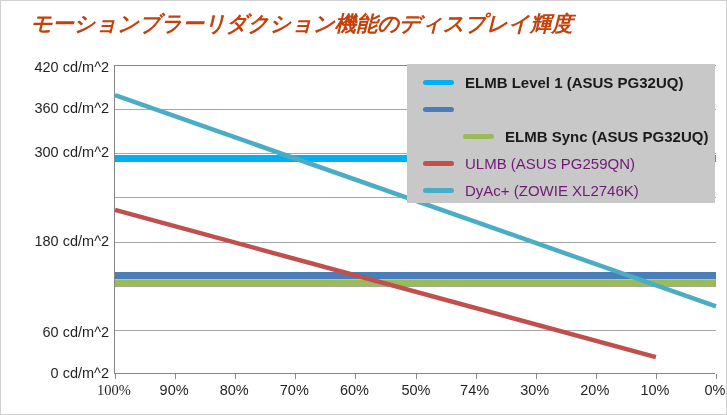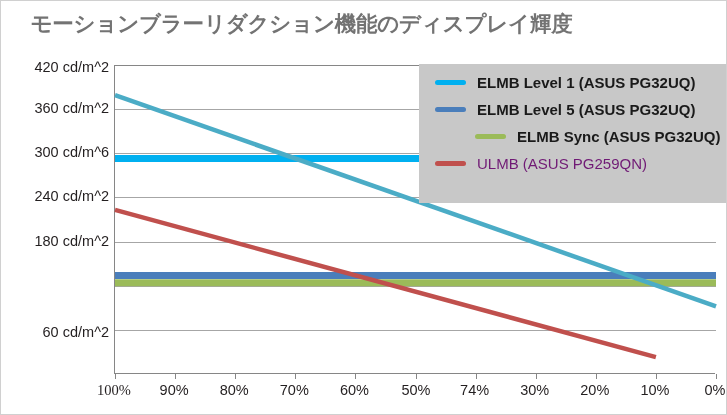--- a/index.html
+++ b/index.html
@@ -22,23 +22,24 @@
 
   
   #chart-title {
     position: absolute;
     left: 0;
     top: 8px;
     width: 601px;
     text-align: center;
     font-size: 21.5px;
     font-weight: bold;
-    color: #737373;
+    color: #c2410c;
     letter-spacing: -0.2px;
     white-space: nowrap;
+    font-style: italic;
   }
 
   
   #plot-area {
     position: absolute;
     left: 113px;
     top: 64px;
     width: 601px;
     height: 309px;
     box-sizing: border-box;
@@ -100,21 +101,20 @@
 
   
   #legend {
     position: absolute;
     left: 406px;
     top: 63px;
     width: 308px;
     height: 139px;
     background: #c8c8c8;
     box-sizing: border-box;
-    margin-left: 12px;
   }
   .legend-row {
     position: absolute;
     left: 0;
     width: 308px;
     height: 27px;
     display: flex;
     align-items: center;
   }
   .legend-swatch {
@@ -138,24 +138,24 @@
 </head>
 <body>
 
 <div id="chart-root">
 
   <div id="chart-title">モーションブラーリダクション機能のディスプレイ輝度</div>
 
   <div id="y-axis-labels">
       <div class="ylabel" style="top: 58px;">420 cd/m^2</div>
       <div class="ylabel" style="top: 99.1429px;">360 cd/m^2</div>
-      <div class="ylabel" style="top: 143.286px;">300 cd/m^6</div>
-      <div class="ylabel" style="top: 187.429px;">240 cd/m^2</div>
+      <div class="ylabel" style="top: 143.286px;">300 cd/m^2</div>
       <div class="ylabel" style="top: 231.571px;">180 cd/m^2</div>
       <div class="ylabel" style="top: 323px;">60 cd/m^2</div>
+      <div class="ylabel" style="top: 364px;">0 cd/m^2</div>
     </div>
 
   <div id="plot-area">
       <div class="xtick" style="left: 601px;"></div>
       <div class="xtick" style="left: 540.9px;"></div>
       <div class="xtick" style="left: 480.8px;"></div>
       <div class="xtick" style="left: 420.7px;"></div>
       <div class="xtick" style="left: 360.6px;"></div>
       <div class="xtick" style="left: 300.5px;"></div>
       <div class="xtick" style="left: 240.4px;"></div>
@@ -193,25 +193,28 @@
       <div class="xlabel" style="left: 679px;">0%</div>
     </div>
 
   <div id="legend">
       <div class="legend-row" style="top: 5px;">
         <div class="legend-swatch" style="background: rgb(0, 176, 240);"></div>
         <div class="legend-text bold">ELMB Level 1 (ASUS PG32UQ)</div>
       </div>
       <div class="legend-row" style="top: 32px;">
         <div class="legend-swatch" style="background: rgb(74, 126, 187);"></div>
-        <div class="legend-text bold">ELMB Level 5 (ASUS PG32UQ)</div>
       </div>
       <div class="legend-row" style="top: 59px; padding-left: 40px;">
         <div class="legend-swatch" style="background: rgb(155, 187, 89);"></div>
         <div class="legend-text bold">ELMB Sync (ASUS PG32UQ)</div>
       </div>
       <div class="legend-row" style="top: 86px;">
         <div class="legend-swatch" style="background: rgb(192, 80, 77);"></div>
         <div class="legend-text">ULMB (ASUS PG259QN)</div>
       </div>
+      <div class="legend-row" style="top: 113px;">
+        <div class="legend-swatch" style="background: rgb(75, 172, 198);"></div>
+        <div class="legend-text">DyAc+ (ZOWIE XL2746K)</div>
+      </div>
     </div>
 
 </div>
 
 </body></html>

